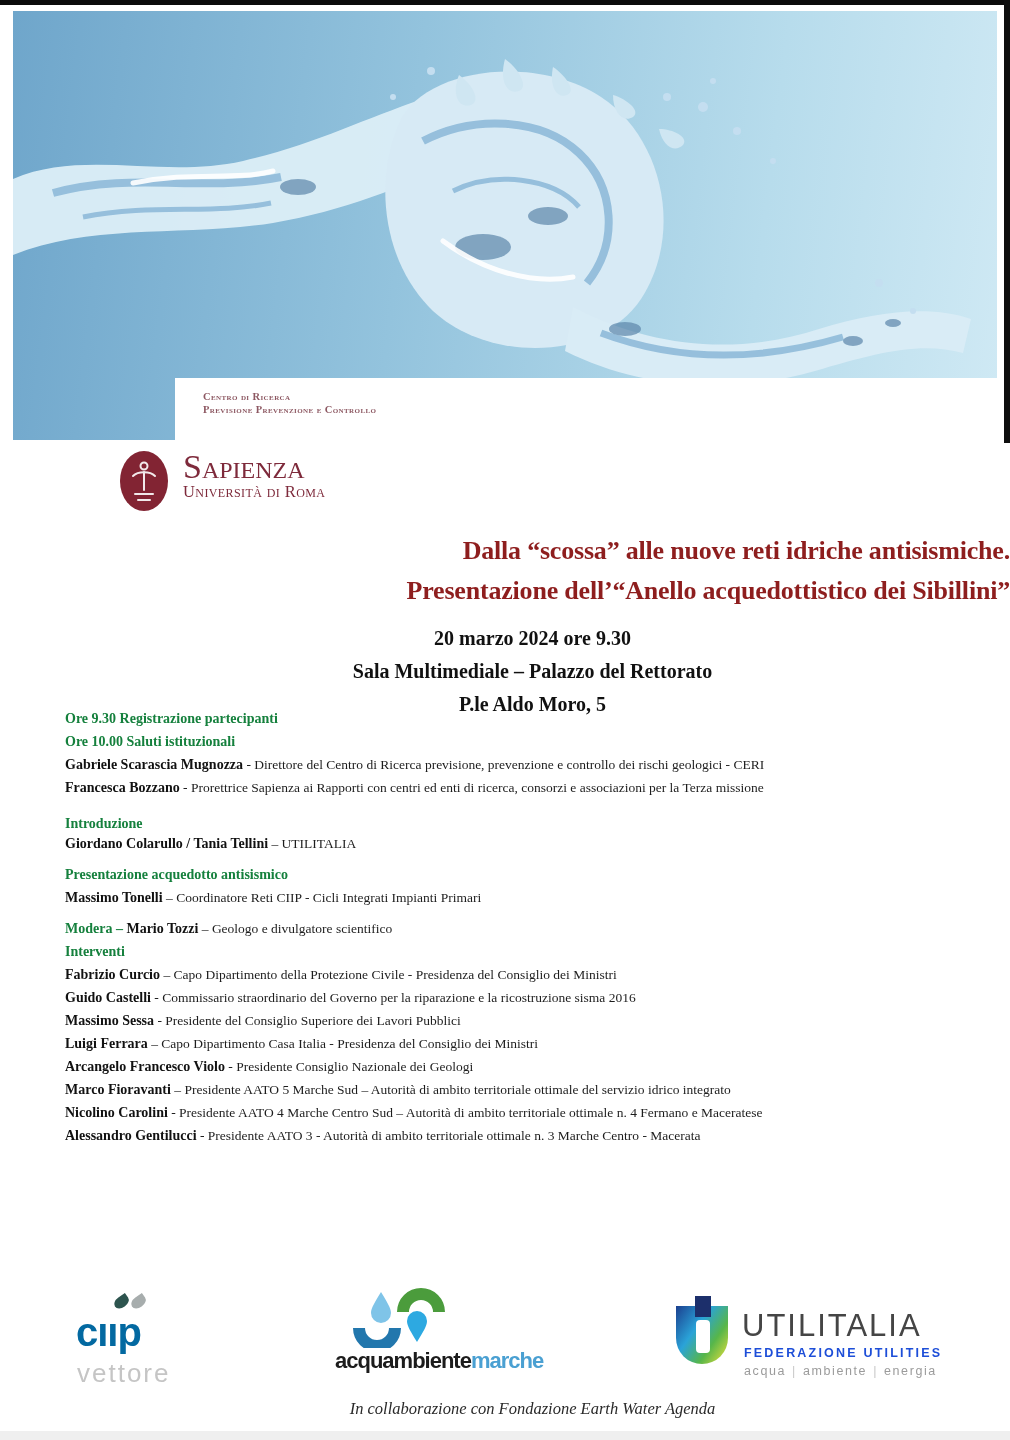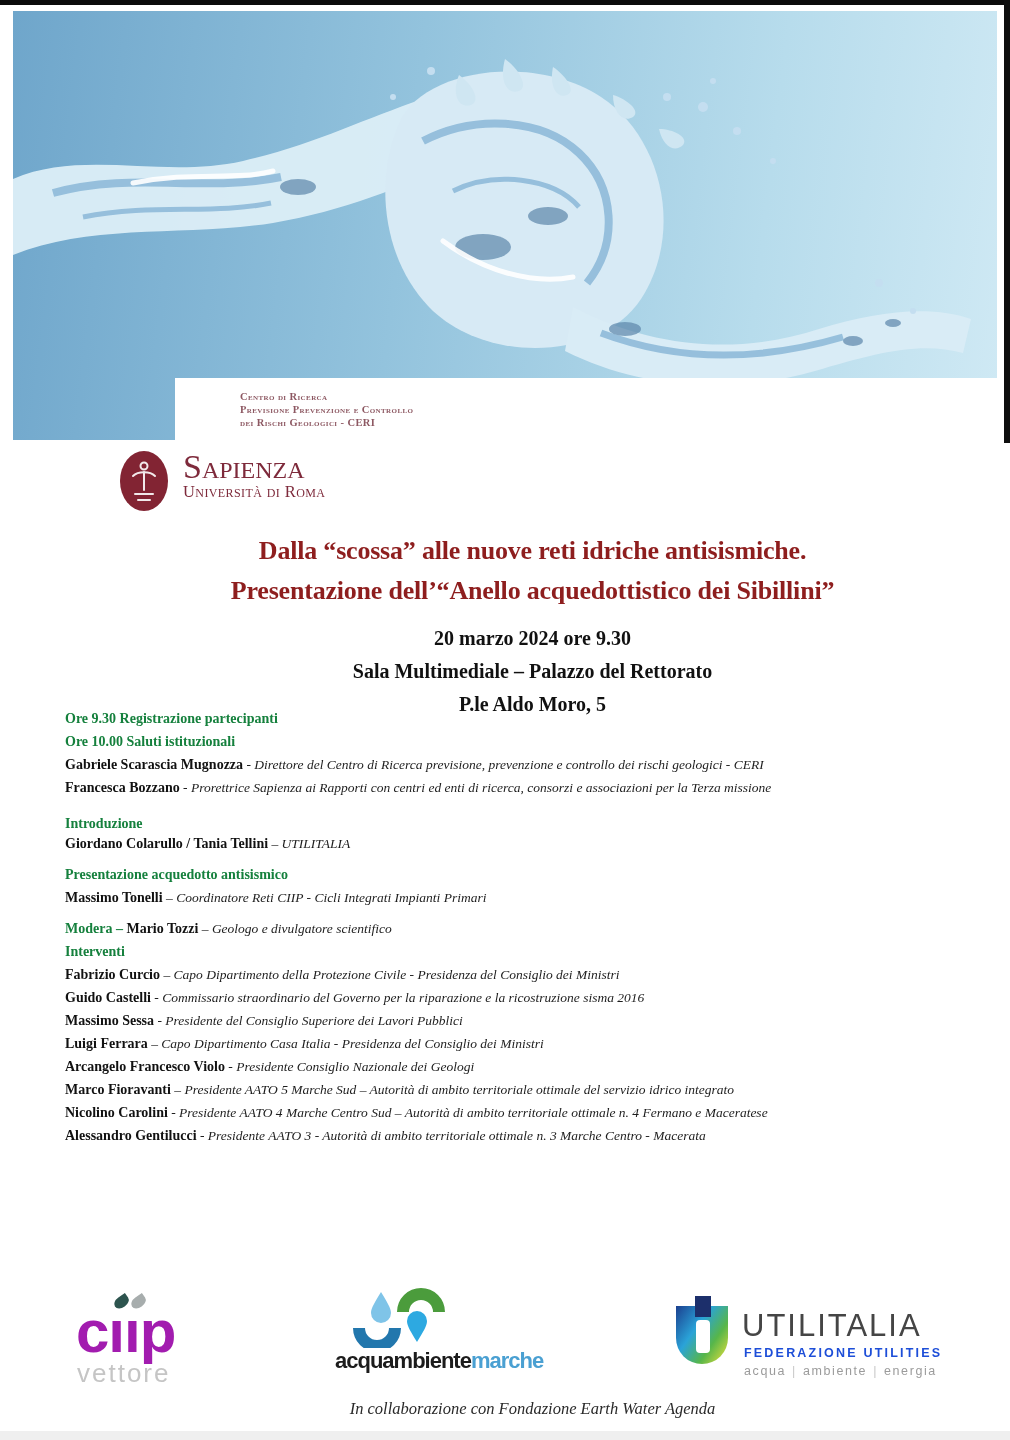--- a/index.html
+++ b/index.html
@@ -16,48 +16,48 @@
     position:absolute;left:13px;top:11px;width:984px;height:429px;
     background:linear-gradient(97deg,#6fa6cb 0%,#93c3dd 40%,#b7dcec 75%,#cfe9f4 100%);
   }
   .hero svg{position:absolute;left:0;top:0;width:100%;height:100%;}
   .ceri-box{
     position:absolute;left:162px;top:367px;right:0;bottom:0;background:#ffffff;
     padding:12px 0 0 28px;box-sizing:border-box;
   }
   .ceri-box .l{
     font-variant:small-caps;font-size:10.5px;line-height:13px;letter-spacing:.4px;
-    color:#8d5862;font-weight:bold;margin-left:37px;
+    color:#8d5862;font-weight:bold;
   }
   
   .sapienza{position:absolute;left:118px;top:448px;height:70px;}
   .sapienza svg{position:absolute;left:0;top:0;}
   .sap-word{position:absolute;left:65px;top:4px;width:260px;color:#7e2a3b;}
   .sap-name{font-variant:small-caps;font-size:34px;line-height:30px;letter-spacing:0px;}
   .sap-sub{font-variant:small-caps;font-size:16.5px;line-height:17px;letter-spacing:.4px;margin-top:1px;}
   
   .center-col{position:absolute;left:55px;width:955px;text-align:center;}
-  .title{top:531px;color:#8e1e1e;font-weight:bold;font-size:26px;line-height:40px;letter-spacing:-.2px;}
+  .title{top:531px;color:#8e1e1e;font-weight:bold;font-size:26px;line-height:40px;letter-spacing:-.2px;text-align:right;}
   .event{top:622px;color:#111111;font-weight:bold;font-size:20px;line-height:33px;}
   
   .program{position:absolute;left:65px;top:710px;width:900px;}
   .pl{margin-top:6px;line-height:17px;font-size:13.5px;}
   .pl:first-child{margin-top:0;}
   .pl.gap-md{margin-top:14px;}
   .pl.gap-lg{margin-top:19px;}
   .pl.tight{margin-top:3px;}
   .hdr{color:#15803d;font-weight:bold;font-size:14px;}
   .nm{font-weight:bold;color:#111111;font-size:14px;}
   .sep{color:#111111;}
-  .rl{font-style:italic;color:#1d1d1d;}
+  .rl{color:#1d1d1d;}
   
   .sans{font-family:"Liberation Sans","DejaVu Sans",sans-serif;}
   .logo-ciip{position:absolute;left:76px;top:1296px;width:160px;height:100px;}
-  .ciip-word{position:absolute;left:0;top:6px;font-weight:bold;font-size:60px;line-height:60px;
-    color:#a21caf;letter-spacing:-1px;}
+  .ciip-word{position:absolute;left:0;top:6px;font-weight:bold;font-size:40px;line-height:60px;
+    color:#0369a1;letter-spacing:-1px;}
   .ciip-drop{position:absolute;width:11px;height:16px;border-radius:0 50% 50% 50%;}
   .ciip-drop.d1{left:40px;top:-2px;background:#2d544e;transform:rotate(55deg);}
   .ciip-drop.d2{left:57px;top:-2px;background:#a7adad;transform:rotate(55deg);}
   .ciip-sub{position:absolute;left:1px;top:62px;font-size:26px;color:#c5c5c5;letter-spacing:2px;}
   .logo-aam{position:absolute;left:335px;top:1288px;width:270px;height:100px;}
   .aam-mark{position:absolute;left:12px;top:0px;}
   .aam-text{position:absolute;left:0;top:60px;font-weight:bold;font-size:22px;letter-spacing:-1px;white-space:nowrap;}
   .aam-a{color:#1c1c1c;} .aam-b{color:#4aa0d2;}
   .logo-uti{position:absolute;left:676px;top:1296px;width:280px;height:86px;}
   .uti-u{position:absolute;left:0;top:10px;width:52px;height:58px;border-radius:0 0 26px 26px;
@@ -119,21 +119,20 @@
         <circle cx="654" cy="86" r="4"></circle>
           <circle cx="866" cy="272" r="4"></circle>
         <circle cx="900" cy="300" r="3"></circle>
           <circle cx="418" cy="60" r="4"></circle>
         <circle cx="380" cy="86" r="3"></circle>
       </g>
     </svg>
     <div class="ceri-box">
       <div class="l">Centro di Ricerca</div>
       <div class="l">Previsione Prevenzione e Controllo</div>
-      <div class="l">dei Rischi Geologici - CERI</div>
     </div>
   </div>
 
   <div class="sapienza">
     <svg width="52" height="66" viewBox="0 0 52 66">
       <ellipse cx="26" cy="33" rx="24" ry="30" fill="#822433"></ellipse>
       <g stroke="#ffffff" stroke-width="2" fill="none" opacity="0.9" stroke-linecap="round">
         <circle cx="26" cy="18" r="3.5"></circle>
         <path d="M26,24 L26,42"></path>
         <path d="M15,28 C20,23 32,23 37,28"></path>

